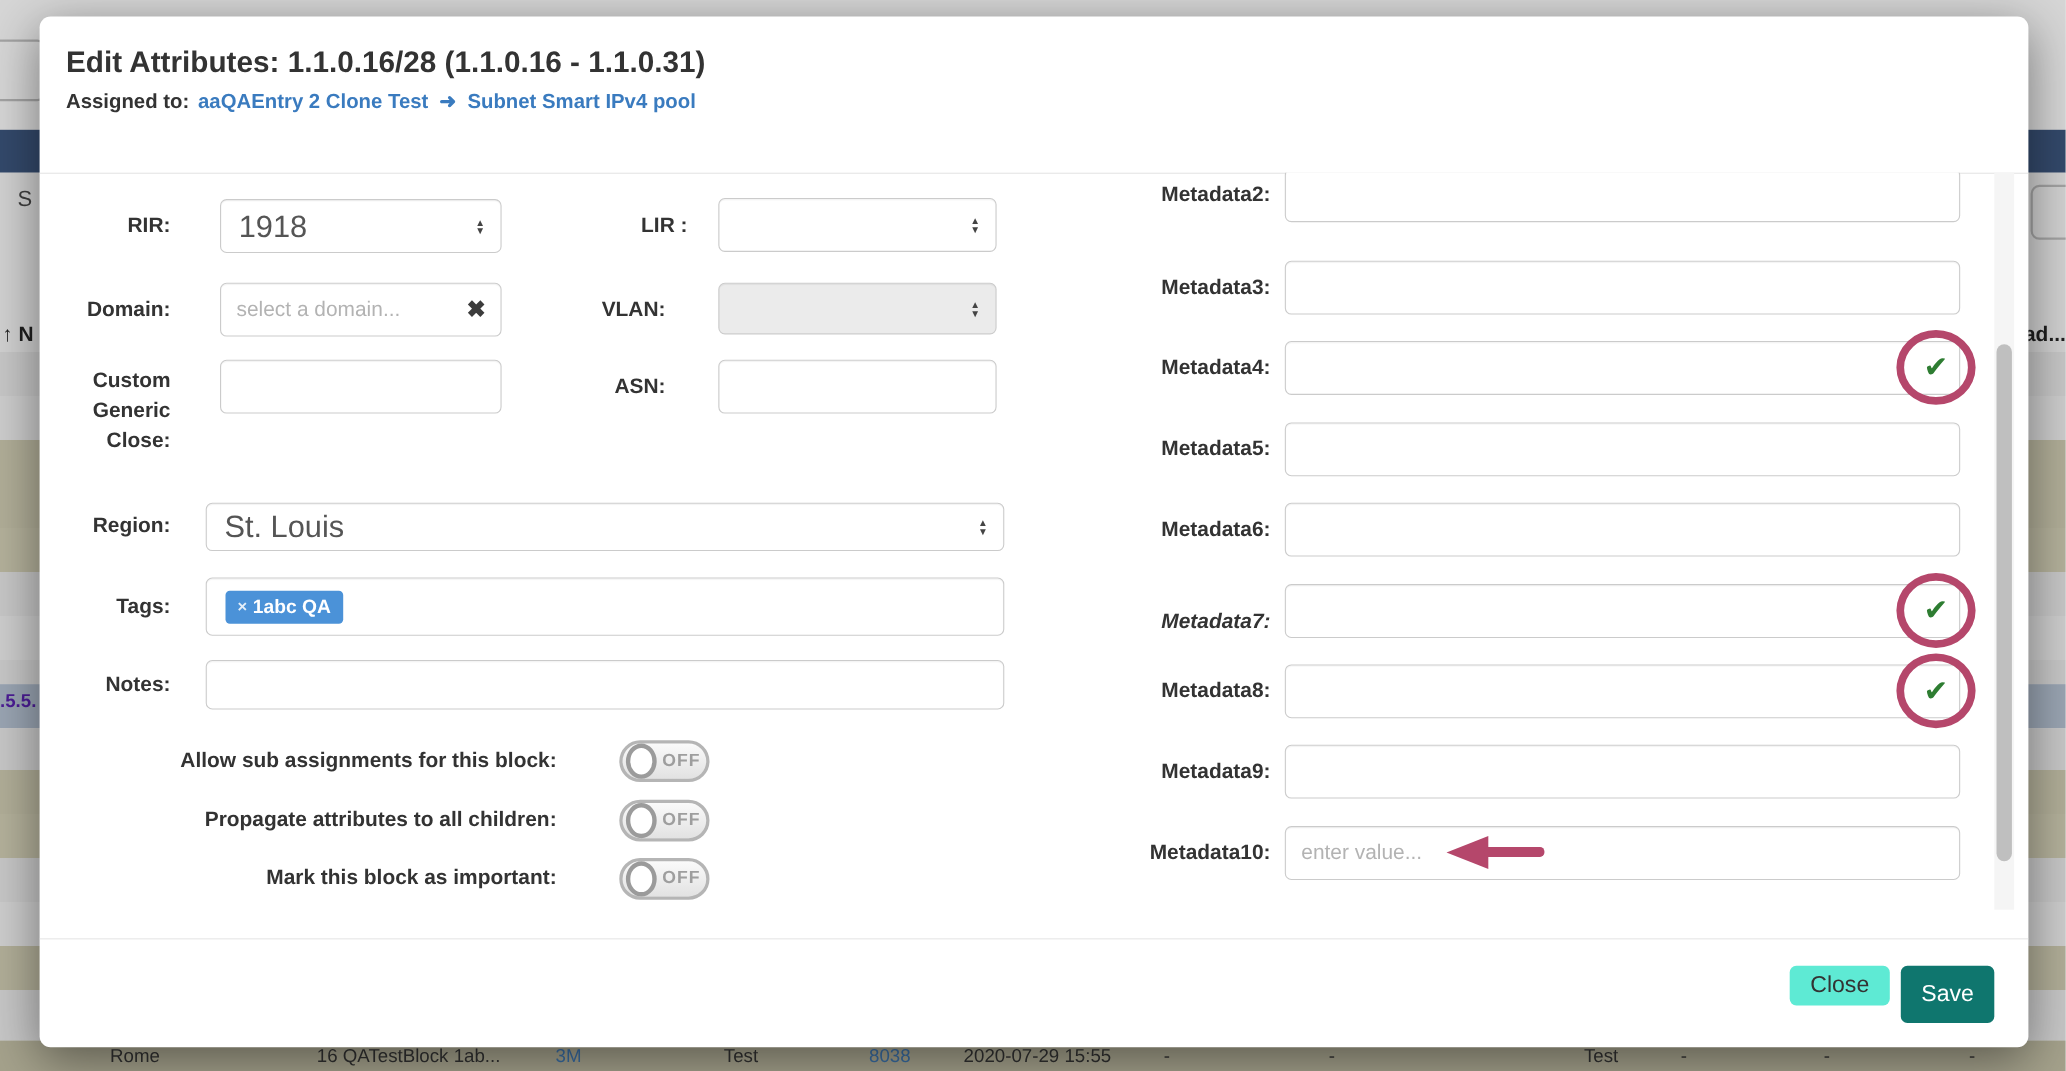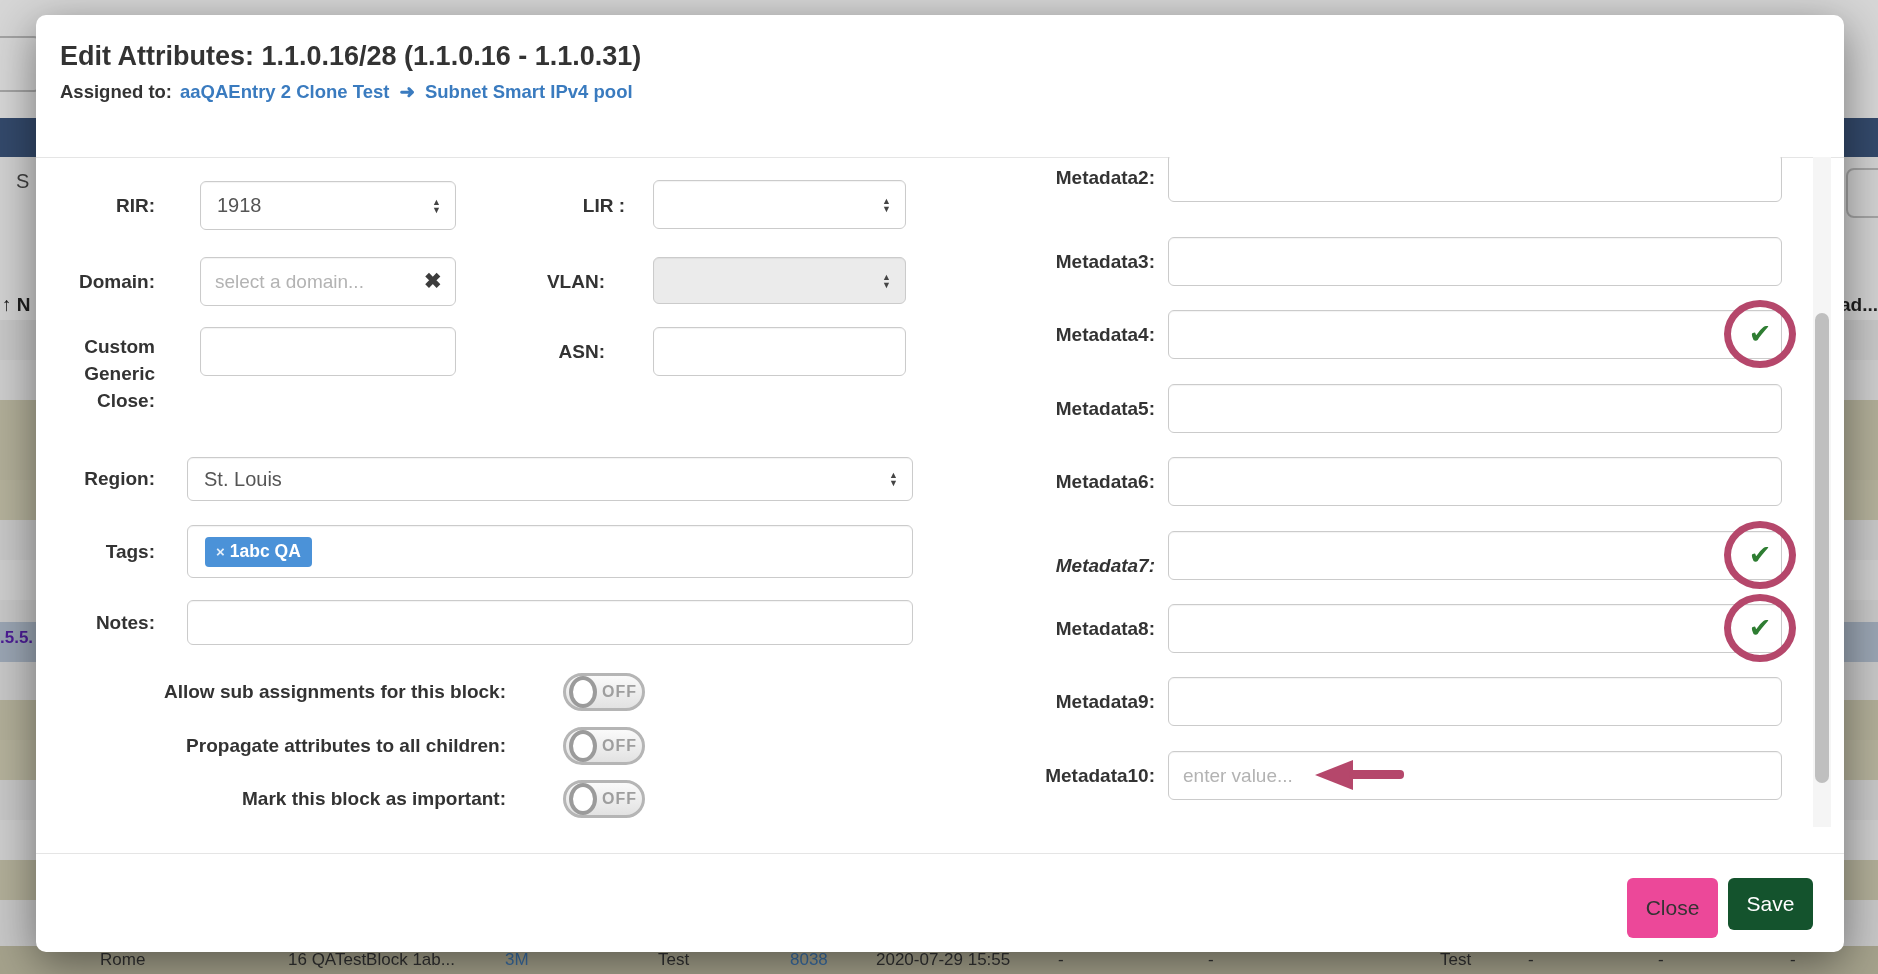--- a/index.html
+++ b/index.html
@@ -27,21 +27,21 @@
   .m-assigned{position:absolute;left:24px;top:66px;font-size:18.5px;font-weight:bold;color:#333;}
   .m-assigned .lnk{color:#3a7bbf;margin-left:8px;cursor:pointer;}
   .m-assigned .arr{color:#3a7bbf;margin-left:10px;margin-right:2px;}
   .m-divider{position:absolute;left:0;top:142px;width:100%;border-top:1px solid #e5e5e5;}
   .f-divider{position:absolute;left:0;top:838px;width:100%;border-top:1px solid #e5e5e5;}
 
   .lbl{position:absolute;font-size:19px;font-weight:bold;color:#333;text-align:right;}
   .ctl{position:absolute;background:#fff;border:1px solid #cbcbcb;border-radius:6px;
        box-shadow:inset 0 1px 1px rgba(0,0,0,.05);box-sizing:border-box;}
   .sel{display:flex;align-items:center;cursor:pointer;}
-  .sel .val{flex:1;padding-left:16px;font-size:20px;color:#555;}
+  .sel .val{flex:1;padding-left:16px;font-size:28px;color:#555;}
   .caret{display:flex;flex-direction:column;align-items:center;margin-right:14px;font-size:9px;
          color:#444;line-height:8px;}
   .sel.disabled{background:#ebebeb;}
   input.txt{position:absolute;border:1px solid #cbcbcb;border-radius:6px;box-sizing:border-box;
         box-shadow:inset 0 1px 1px rgba(0,0,0,.05);font-family:"Liberation Sans",sans-serif;
         font-size:19px;color:#555;padding:0 14px;outline:none;background:#fff;}
   input.txt::placeholder{color:#b3b3b3;}
   .clear-x{position:absolute;font-size:21px;font-weight:bold;color:#3c3c3c;cursor:pointer;}
 
   .tagbox{position:absolute;border:1px solid #cbcbcb;border-radius:6px;box-sizing:border-box;display:flex;align-items:center;}
@@ -64,22 +64,22 @@
           border-radius:50%;box-sizing:border-box;pointer-events:none;}
   .arrow-head{position:absolute;left:379px;width:0;height:0;border-top:15px solid transparent;
               border-bottom:15px solid transparent;border-right:38px solid #b5476b;}
   .arrow-line{position:absolute;left:413px;width:55px;height:9px;background:#b5476b;border-radius:4px;}
 
   .sb-track{position:absolute;left:1777px;top:142px;width:18px;height:670px;background:#f5f5f5;}
   .sb-thumb{position:absolute;left:1779px;top:298px;width:14px;height:470px;background:#bfbfbf;border-radius:7px;}
 
   .btn{position:absolute;border:none;border-radius:6px;font-family:"Liberation Sans",sans-serif;
        font-size:21px;cursor:pointer;}
-  .btn-close{left:1591px;top:863px;width:91px;height:60px;background:#ec4899;color:#333;}
-  .btn-save{left:1692px;top:863px;width:85px;height:52px;background:#14532d;color:#fff;}
+  .btn-close{left:1591px;top:863px;width:91px;height:36px;background:#5eead4;color:#333;}
+  .btn-save{left:1692px;top:863px;width:85px;height:52px;background:#0f766e;color:#fff;}
 </style>
 </head>
 <body>
 
 <div id="page">
 
   <div class="bgstripe bg-toolbar"></div>
   <div class="bgstripe bg-navband"></div>
   <div class="bgstripe bg-sub"></div>
   <div class="bgstripe row-g1" style="top:320px;height:40px;"></div>

